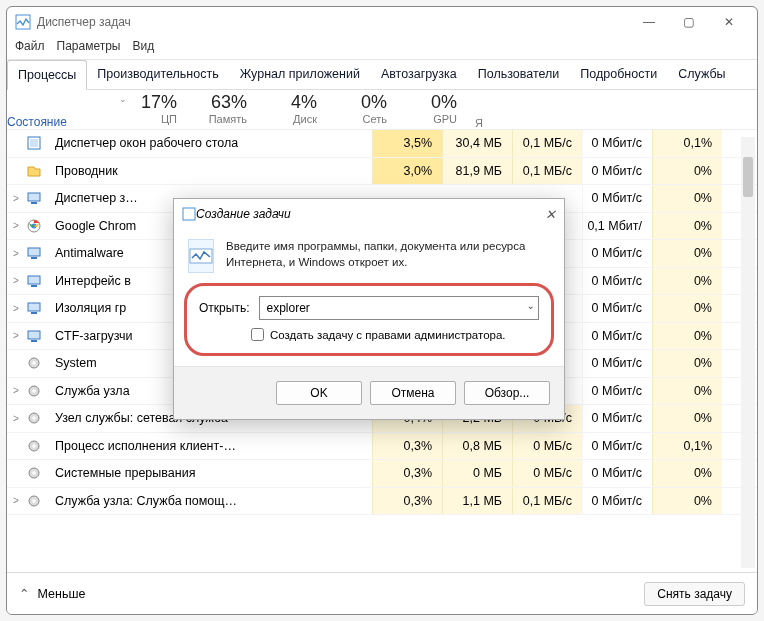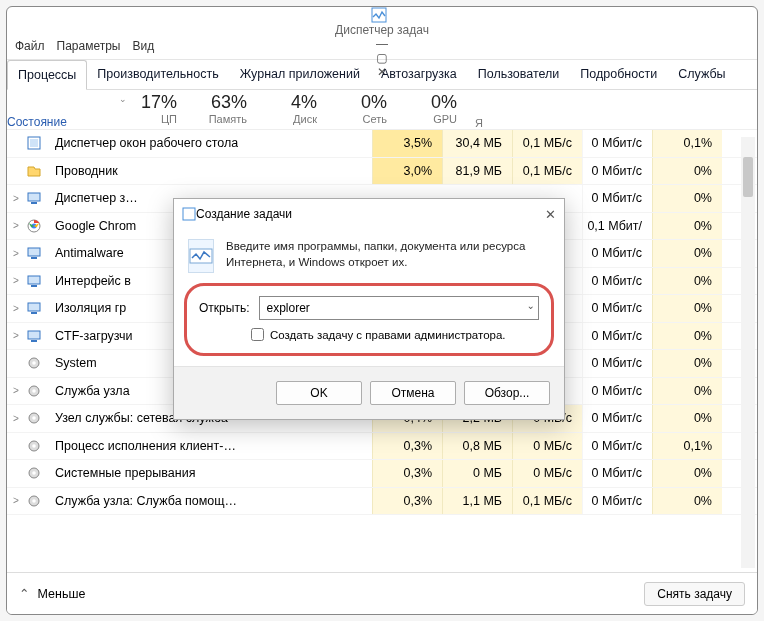--- a/index.html
+++ b/index.html
@@ -1,18 +1,18 @@
 <!DOCTYPE html>
 <html><head>
 <meta charset="utf-8">
 <style>
 * { box-sizing: border-box; margin: 0; padding: 0; font-family: "Segoe UI", Tahoma, sans-serif; }
 body { background: #f5f5f5; padding: 6px; }
 .window { width: 752px; height: 609px; background: #fff; border: 1px solid #888; border-radius: 6px; overflow: hidden; position: relative; }
-.titlebar { display: flex; align-items: center; height: 30px; padding: 0 8px; font-size: 12px; color: #666; flex-direction: column; }
+.titlebar { display: flex; align-items: center; height: 30px; padding: 0 8px; font-size: 12px; color: #666; }
 .titlebar .app-icon { width: 16px; height: 16px; margin-right: 6px; display: inline-flex; }
 .titlebar .spacer { flex: 1; }
 .winbtn { width: 40px; height: 28px; display: inline-flex; align-items: center; justify-content: center; color: #555; font-size: 12px; }
 .menubar { display: flex; gap: 12px; padding: 2px 8px 6px; font-size: 12px; color: #333; }
 .tabs { display: flex; border-top: 1px solid #e5e5e5; border-bottom: 1px solid #ddd; font-size: 12.5px; }
 .tab { padding: 7px 10px; color: #0f172a; border-right: 1px solid transparent; cursor: default; }
 .tab.active { border: 1px solid #ccc; border-bottom: 1px solid #fff; margin-bottom: -1px; border-radius: 3px 3px 0 0; background: #fff; }
 .header-row { display: flex; height: 40px; border-bottom: 1px solid #eee; font-size: 12px; color: #2a5db0; align-items: flex-end; }
 .header-row .col { text-align: right; padding: 2px 10px 4px; }
 .header-row .name { flex: 0 0 255px; text-align: left; color: #2a5db0; padding-left: 14px; }
@@ -32,21 +32,21 @@
 .row .num.plain { background: #fff; border-left-color: #f5f5f5; }
 .footer { position: absolute; bottom: 0; left: 0; right: 0; height: 42px; border-top: 1px solid #ddd; display: flex; align-items: center; padding: 0 12px; font-size: 12.5px; background: #fff; }
 .footer .chev { margin-right: 8px; color: #555; }
 .footer .spacer { flex: 1; }
 .footer button { font-size: 12px; padding: 4px 12px; border: 1px solid #ccc; background: #f8f8f8; border-radius: 3px; }
 .scrollbar { position: absolute; right: 2px; top: 130px; bottom: 46px; width: 14px; background: #f3f3f3; }
 .scrollbar .thumb { position: absolute; top: 20px; left: 2px; right: 2px; height: 40px; background: #c8c8c8; border-radius: 2px; }
 
 
 .modal { position: absolute; left: 166px; top: 191px; width: 392px; background: #fff; border: 1px solid #aaa; box-shadow: 0 6px 24px rgba(0,0,0,.25); font-size: 12px; }
-.modal .m-title { display: flex; align-items: center; height: 30px; padding: 0 8px; }
+.modal .m-title { display: flex; align-items: center; height: 30px; padding: 0 8px; font-style: italic; }
 .modal .m-title .spacer { flex: 1; }
 .modal .m-body { padding: 10px 14px 0; }
 .modal .m-body .desc { display: flex; gap: 12px; }
 .modal .m-body .desc .icn { width: 34px; height: 34px; background: #eef6ff; border: 1px solid #cde; display: flex; align-items: center; justify-content: center; }
 .modal .m-body .desc p { font-size: 11.5px; color: #222; line-height: 1.35; }
 .highlight { border: 3px solid #d9534f; border-radius: 20px; padding: 10px 12px 12px; margin: 10px -4px 8px; }
 .open-row { display: flex; align-items: center; gap: 10px; }
 .open-row label { font-size: 12px; }
 .combobox { flex: 1; position: relative; }
 .combobox input { width: 100%; height: 24px; padding: 2px 22px 2px 6px; font-size: 12px; border: 1px solid #888; }

